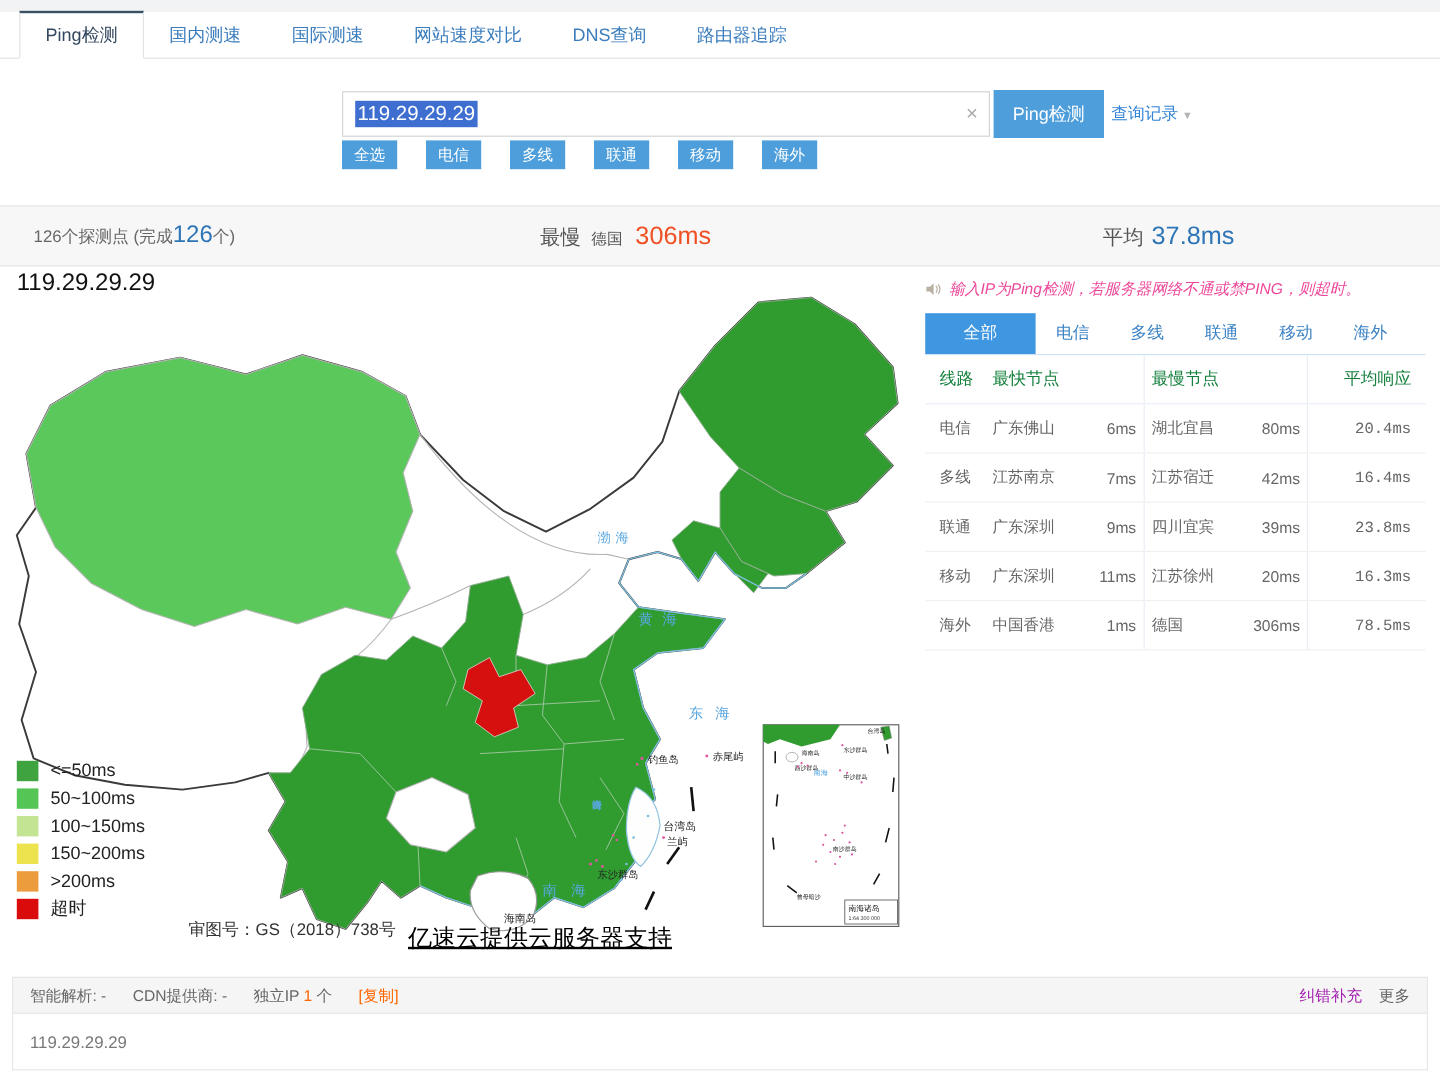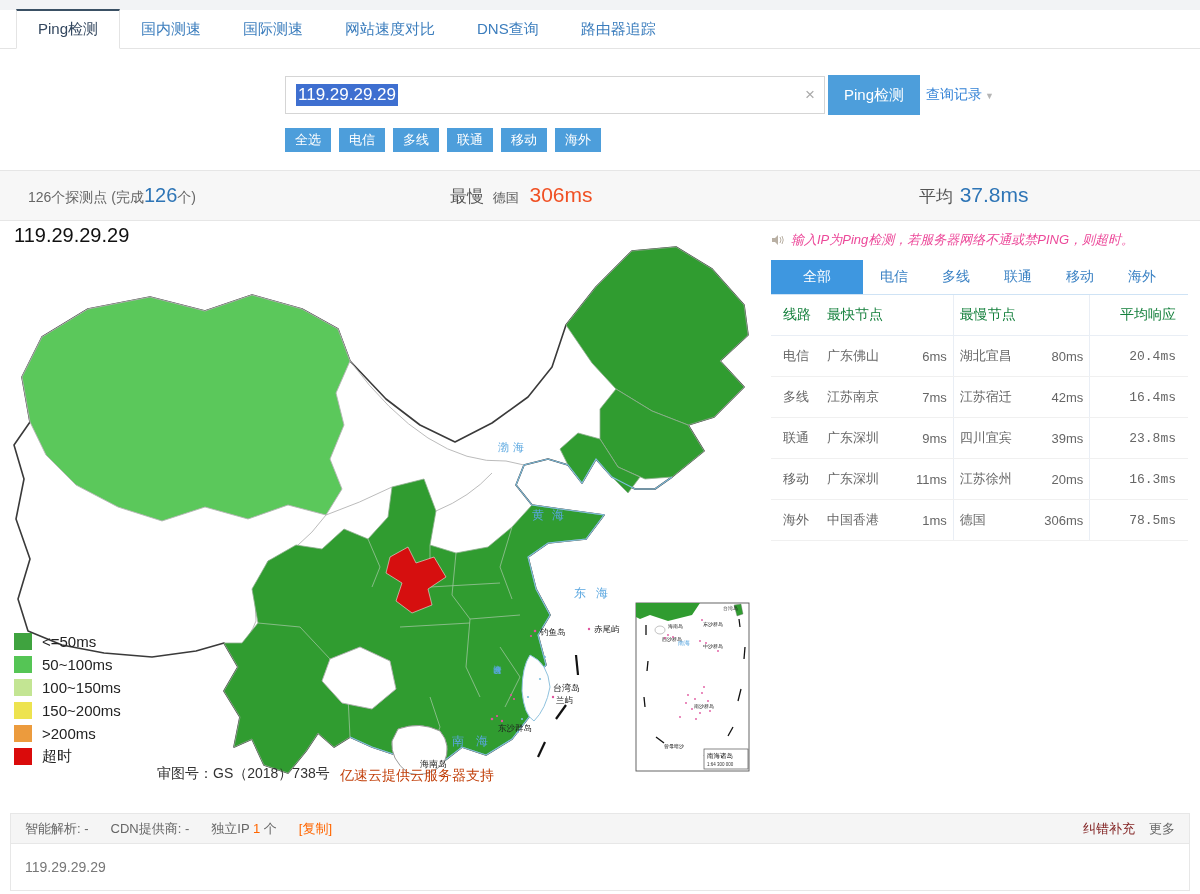--- a/index.html
+++ b/index.html
@@ -11,63 +11,63 @@
   .tab.active { background:#fff; border:1px solid #e4e4e4; border-top:2px solid #3a5064; border-bottom:1px solid #fff; margin-bottom:-1px; color:#33475f; }
   
   .search-section { padding:26px 0 18px 285px; }
   .search-row { display:flex; align-items:center; }
   .input-box { width:540px; height:38px; border:1px solid #d5d5d5; display:flex; align-items:center; padding:0 30px 0 10px; font-size:17px; position:relative; background:#fff; }
   .selected-text { background:#3e6fd0; color:#fff; padding:1px 2px; }
   .clear-icon { position:absolute; right:9px; top:8px; color:#aaa; font-size:17px; cursor:pointer; }
   .ping-btn { height:40px; width:92px; background:#4d9edb; color:#fff; font-size:15px; border:none; margin-left:3px; cursor:pointer; }
   .history { margin-left:6px; color:#3583d6; font-size:14px; cursor:pointer; }
   .caret { color:#b5b5b5; font-size:9px; margin-left:3px; }
-  .filter-row { margin-top:13px; display:flex; gap:8px; }
+  .filter-row { margin-top:2px; display:flex; gap:24px; }
   .filter-btn { background:#4d9edb; color:#fff; font-size:13px; padding:3px 10px; border:none; cursor:pointer; }
   
-  .stats-bar { height:51px; background:#f7f7f7; border-top:1px solid #e6e6e6; border-bottom:1px solid #e6e6e6; display:flex; align-items:center; }
+  .stats-bar { margin-top:12px; height:51px; background:#f7f7f7; border-top:1px solid #e6e6e6; border-bottom:1px solid #e6e6e6; display:flex; align-items:center; }
   .stat-probe { width:295px; padding-left:28px; font-size:14px; color:#666; }
   .stat-probe .count-blue { color:#2e75b6; font-size:20px; }
   .stat { flex:1; text-align:center; font-size:17px; color:#555; }
   .stat .node { font-size:13px; color:#555; margin:0 4px; }
   .valms { font-size:21px; margin-left:2px; }
   .val-green { color:#1ea31e; }
   .val-orange { color:#f05023; }
   .val-blue { color:#2e75b6; }
   
   .main { display:flex; }
   .map-area { position:relative; width:765px; height:583px; flex:none; }
   .map-title { position:absolute; left:14px; top:3px; font-size:20px; color:#111; }
   svg.china { position:absolute; left:0; top:6px; }
   .legend { position:absolute; left:14px; top:409px; }
   .legend-item { display:flex; align-items:center; height:23px; }
   .legend-swatch { width:18px; height:17px; margin-right:10px; }
   .legend-label { font-size:15px; color:#222; }
   .map-footer-license { position:absolute; left:157px; top:544px; font-size:14px; color:#333; }
-  .map-footer-sponsor { position:absolute; left:340px; top:546px; font-size:14px; color:#c2410c; cursor:pointer; }
+  .map-footer-sponsor { position:absolute; left:340px; top:546px; font-size:20px; color:#000000; cursor:pointer;text-decoration:underline; }
   
   .result-panel { width:435px; padding:10px 12px 0 6px; }
   .notice { display:flex; align-items:center; gap:6px; color:#ec4899; font-size:13px;font-style:italic; }
   .rtabs { display:flex; margin-top:11px; border-bottom:1px solid #cfe3f5; }
   .rtab { padding:8px 0; width:62px; text-align:center; color:#3b82c4; font-size:14px; cursor:pointer; }
   .rtab.active { background:#3e97e0; color:#fff; width:92px; }
   table.result { width:100%; border-collapse:collapse; font-size:13px; }
   table.result th { font-weight:normal; color:#15803d; text-align:left; padding:11px 6px; font-size:14px; border-bottom:1px solid #e9eef5; }
   table.result td { padding:11px 6px; color:#666; border-bottom:1px solid #f0f0f0; }
   .col-line { width:50px; padding-left:12px !important; color:#3b82c4; }
   .ms { text-align:right; width:48px; }
   .sep-l { border-left:1px solid #e9eef5; }
   .avg-h { text-align:right !important; padding-right:12px !important; }
   .avg { text-align:right; padding-right:12px !important;font-family:Liberation Mono, monospace; }
   
   .meta-bar { margin:9px 10px 0; background:#f5f5f5; border:1px solid #e7e7e7; height:31px; display:flex; align-items:center; padding:0 14px; font-size:13px; color:#666; }
   .meta-bar .m-item { margin-right:22px; }
   .orange { color:#f60; }
   .meta-right { margin-left:auto; }
-  .link-blue { color:#7f1d1d; cursor:pointer; }
+  .link-blue { color:#a21caf; cursor:pointer; }
   .more { color:#666; margin-left:14px; cursor:pointer; }
   .ip-box { margin:0 10px; border:1px solid #e7e7e7; border-top:none; background:#fff; padding:15px 14px; font-size:14px; color:#777; }
 </style>
 </head>
 <body>
 
 <div class="top-strip"></div>
 
 <div class="tabbar">
   <div class="tab active">Ping检测</div>

